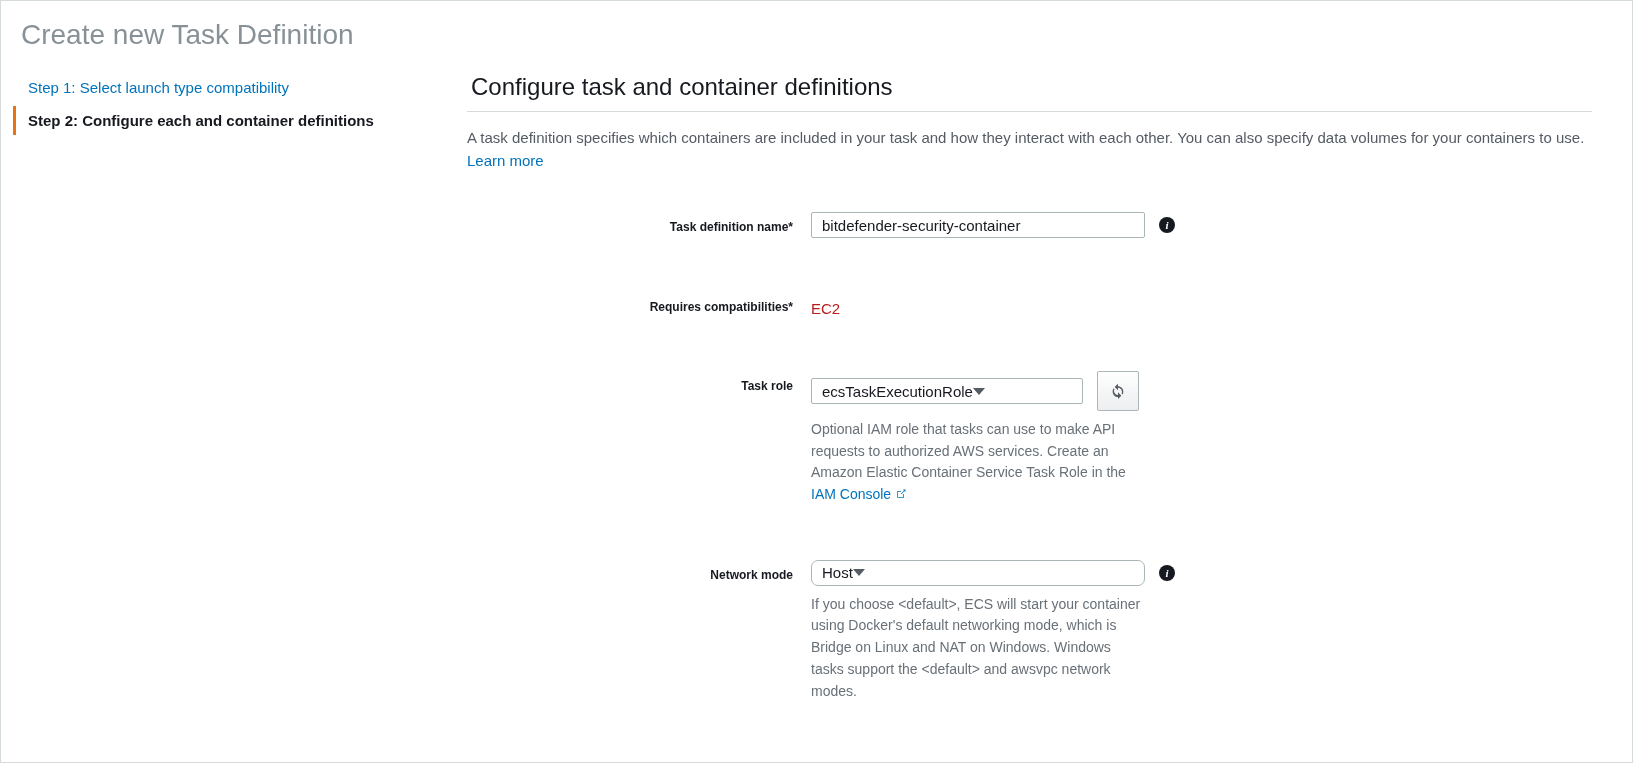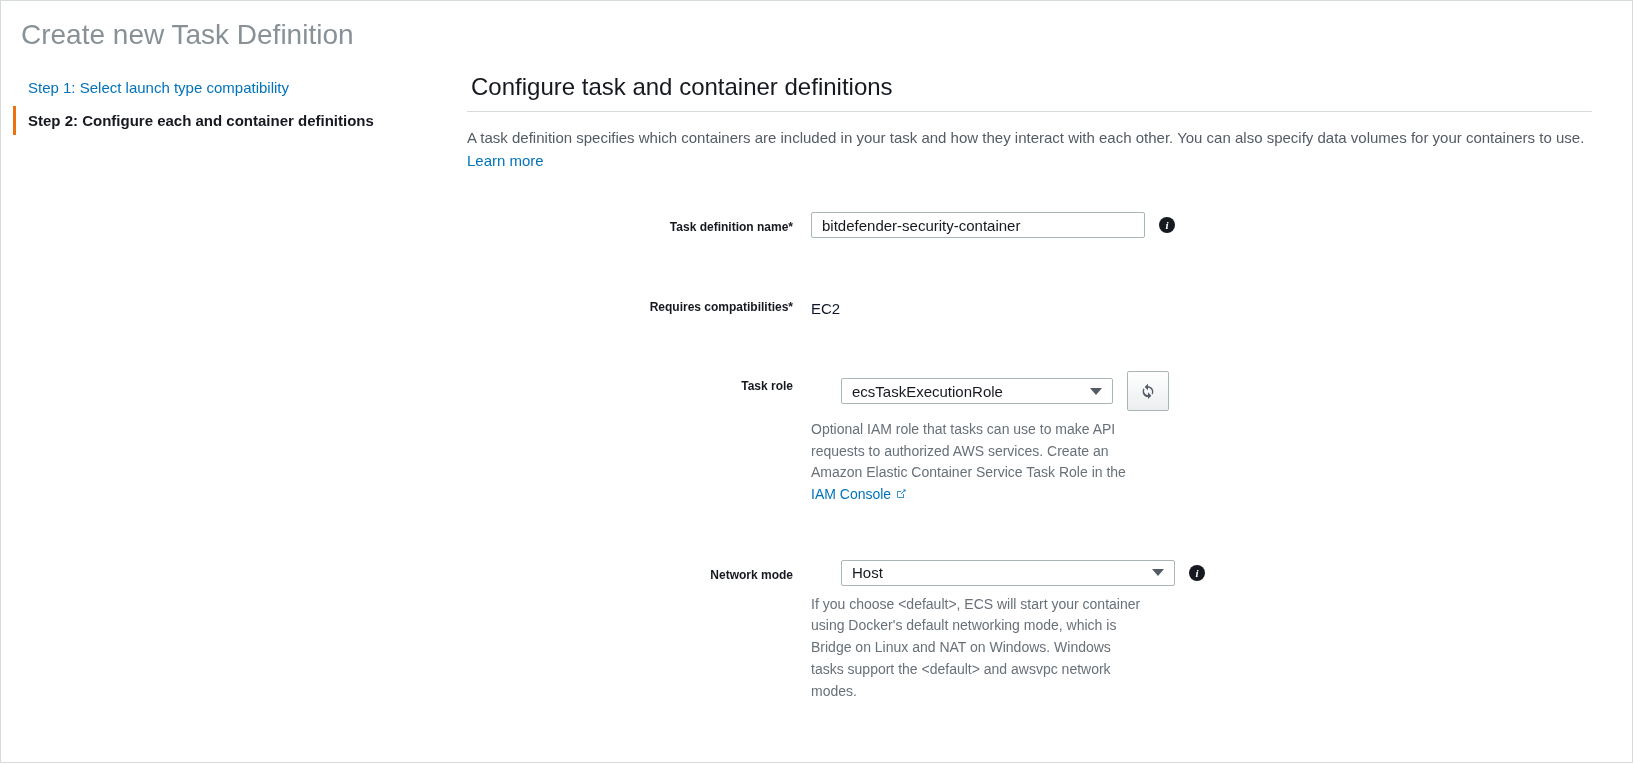--- a/index.html
+++ b/index.html
@@ -107,26 +107,25 @@
     font-size: 15px;
     color: #16191f;
     background: #fff;
     box-sizing: border-box;
   }
   input[type=text].text-input { width: 334px; }
   .select {
     width: 272px;
     display: flex;
     align-items: center;
-    justify-content: space-between;
+    justify-content: flex-start;
     cursor: pointer;
     user-select: none;
-    margin-left: 30px;
-  }
-  .select.wide { width: 334px; }
+  }
+  .select.wide { width: 334px; border-radius: 7px; }
   .caret {
     width: 0; height: 0;
     border-left: 6px solid transparent;
     border-right: 6px solid transparent;
     border-top: 7px solid #545b64;
   }
   .info-icon {
     width: 16px; height: 16px;
     border-radius: 50%;
     background: #16191f;
@@ -154,21 +153,21 @@
   .refresh-svg { width: 16px; height: 16px; }
   .help-text {
     color: #687078;
     font-size: 14px;
     line-height: 1.55;
     margin-top: 8px;
     width: 334px;
   }
   .static-value {
     font-size: 15px;
-    color: #0f172a;
+    color: #b91c1c;
     padding-top: 8px;
   }
   .ext-link-icon {
     display: inline-block;
     width: 12px; height: 12px;
     vertical-align: -1px;
     margin-left: 4px;
   }
 </style>
 </head>

